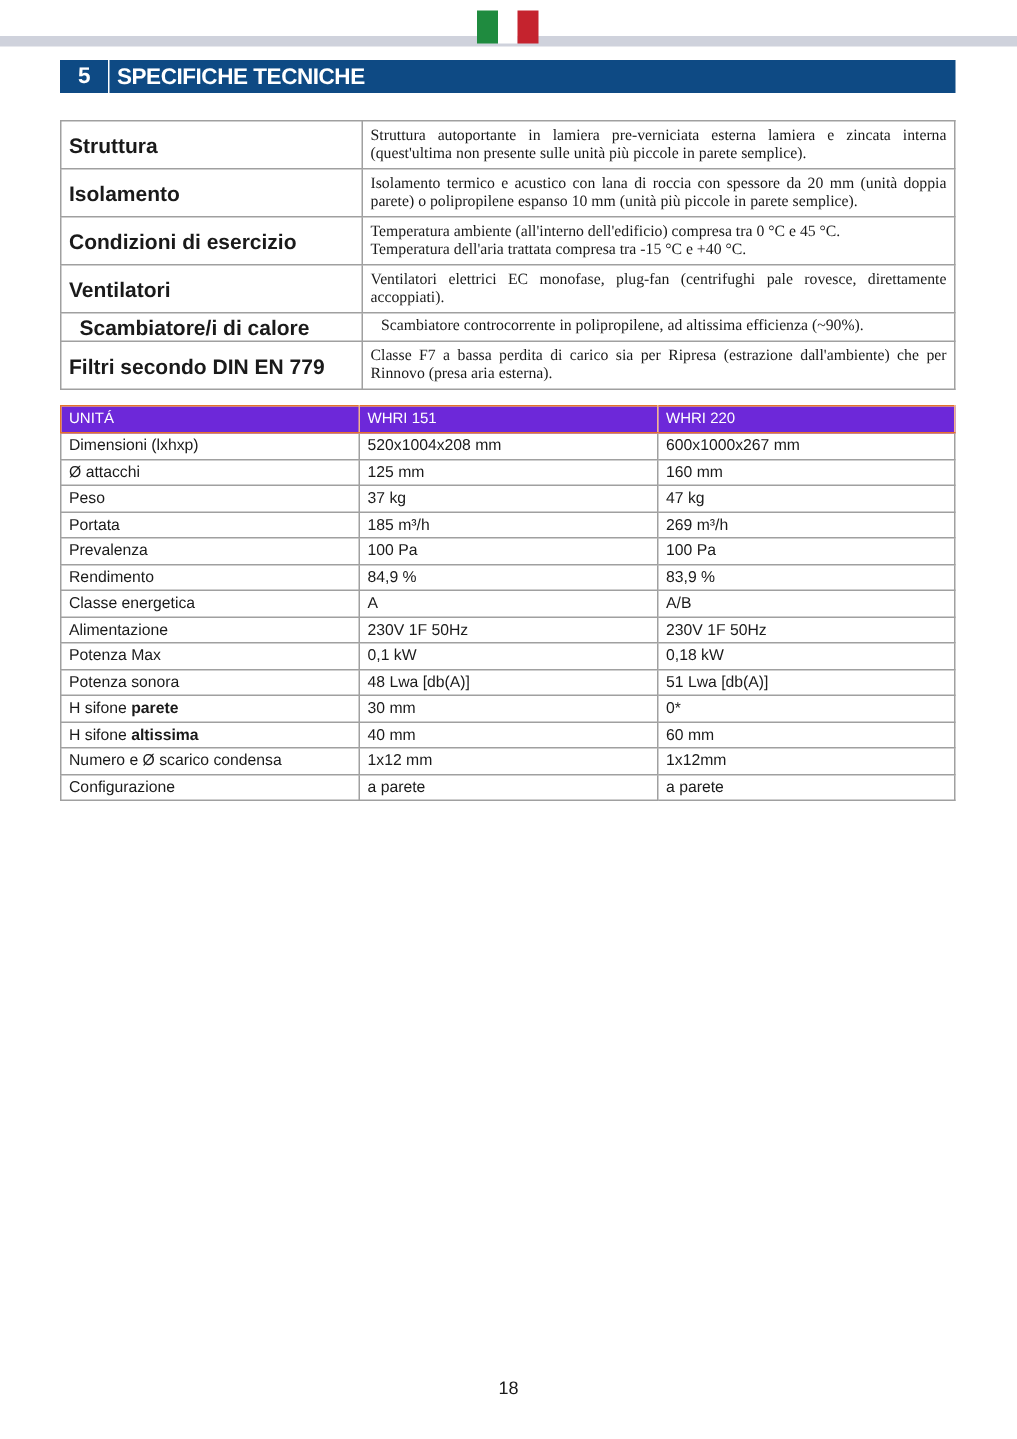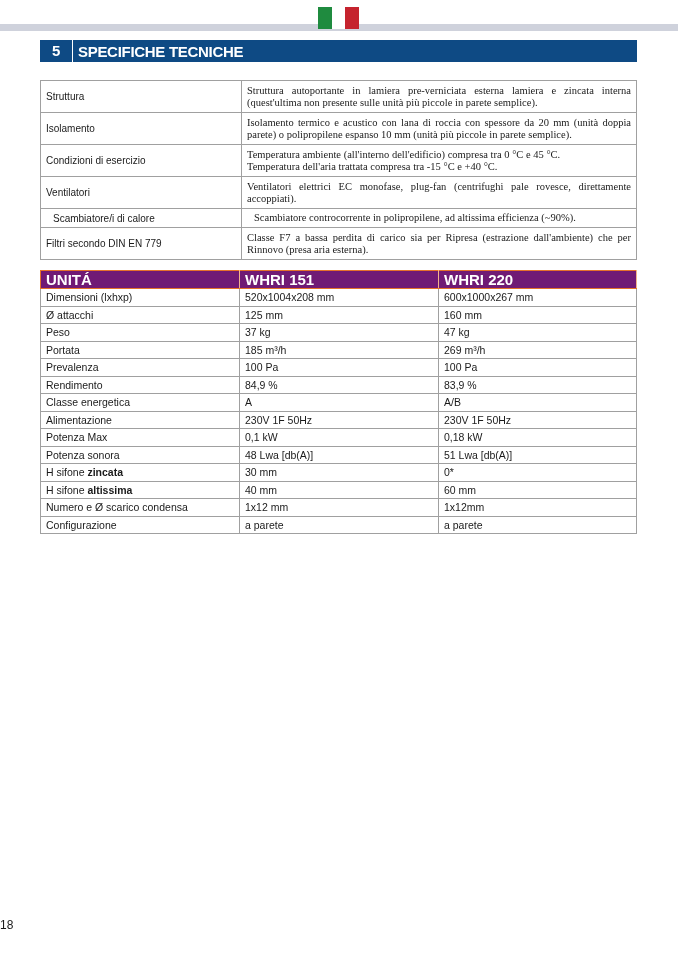--- a/index.html
+++ b/index.html
@@ -18,33 +18,33 @@
     background: #0e4a84; color: #fff; display: flex; align-items: center;
     font-weight: bold; font-size: 15px; letter-spacing: -0.3px;
   }
   .section-bar .num { width: 32px; text-align: center; border-right: 1.5px solid #ffffff; height: 22px; line-height: 22px; }
   .section-bar .title { padding-left: 5px; }
 
   table { border-collapse: collapse; position: absolute; left: 40px; width: 597px; font-size: 10.5px; }
   table td { border: 1px solid #a0a0a0; padding: 0 5px; vertical-align: middle; }
 
   .spec { top: 80px; border: 1.5px solid #8a8a8a; }
-  .spec td.k { width: 183px; font-weight: normal; font-size: 10px; }
+  .spec td.k { width: 183px; font-weight: bold; font-size: 14px; }
   .spec td.v { line-height: 12px; padding-top: 1px; padding-bottom: 1px; text-align: justify; font-family: Liberation Serif, serif; }
   .spec tr.two td { height: 29px; }
   .spec tr.one td { height: 16px; padding-left: 12px; }
 
   .units { top: 270px; border: 1.5px solid #8a8a8a; }
   .units tr td { height: 16.5px; line-height: 16px; }
-  .units tr.head td { background: #701a75; color: #ffffff; font-weight: bold; font-size: 15px; height: 17px; border-color: #e5722b; border-right-color: #f3b48b; }
+  .units tr.head td { background: #6d28d9; color: #ffffff; font-weight: normal; font-size: 10px; height: 17px; border-color: #e5722b; border-right-color: #f3b48b; }
   .units td.c1 { width: 188px; }
   .units td.c2 { width: 188px; }
   .units b { font-weight: bold; }
 
-  .page-num { position: absolute; top: 918px; left: 0; width: 678px; text-align: left; font-size: 12px; }
+  .page-num { position: absolute; top: 918px; left: 0; width: 678px; text-align: center; font-size: 12px; }
 </style>
 </head>
 <body>
 
 <div class="topline"></div>
 <div class="flag green"></div>
 <div class="flag white"></div>
 <div class="flag red"></div>
 
 <div class="section-bar">
@@ -135,21 +135,21 @@
         <td class="c1">Potenza Max</td>
         <td class="c2">0,1 kW</td>
         <td>0,18 kW</td>
       </tr>
   <tr>
         <td class="c1">Potenza sonora</td>
         <td class="c2">48 Lwa [db(A)]</td>
         <td>51 Lwa [db(A)]</td>
       </tr>
   <tr>
-        <td class="c1"><span>H sifone </span><b>zincata</b></td>
+        <td class="c1"><span>H sifone </span><b>parete</b></td>
         <td class="c2">30 mm</td>
         <td>0*</td>
       </tr>
   <tr>
         <td class="c1"><span>H sifone </span><b>altissima</b></td>
         <td class="c2">40 mm</td>
         <td>60 mm</td>
       </tr>
   <tr>
         <td class="c1">Numero e Ø scarico condensa</td>

